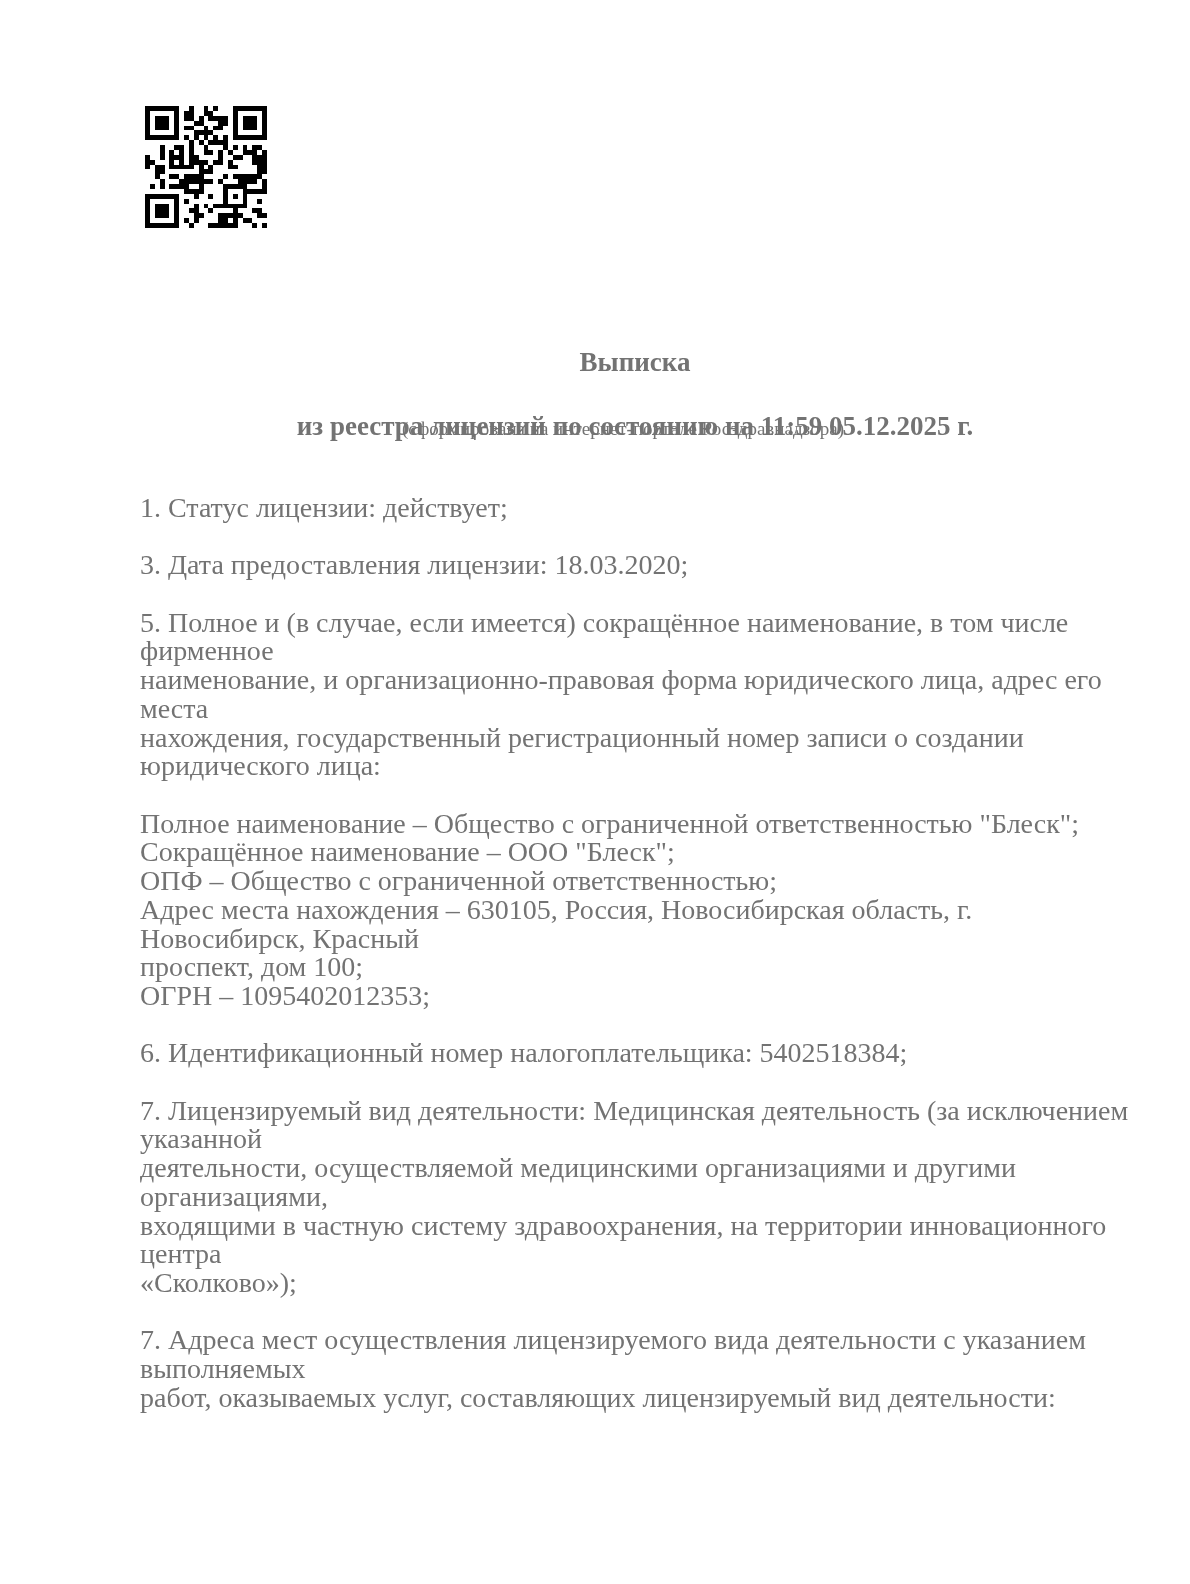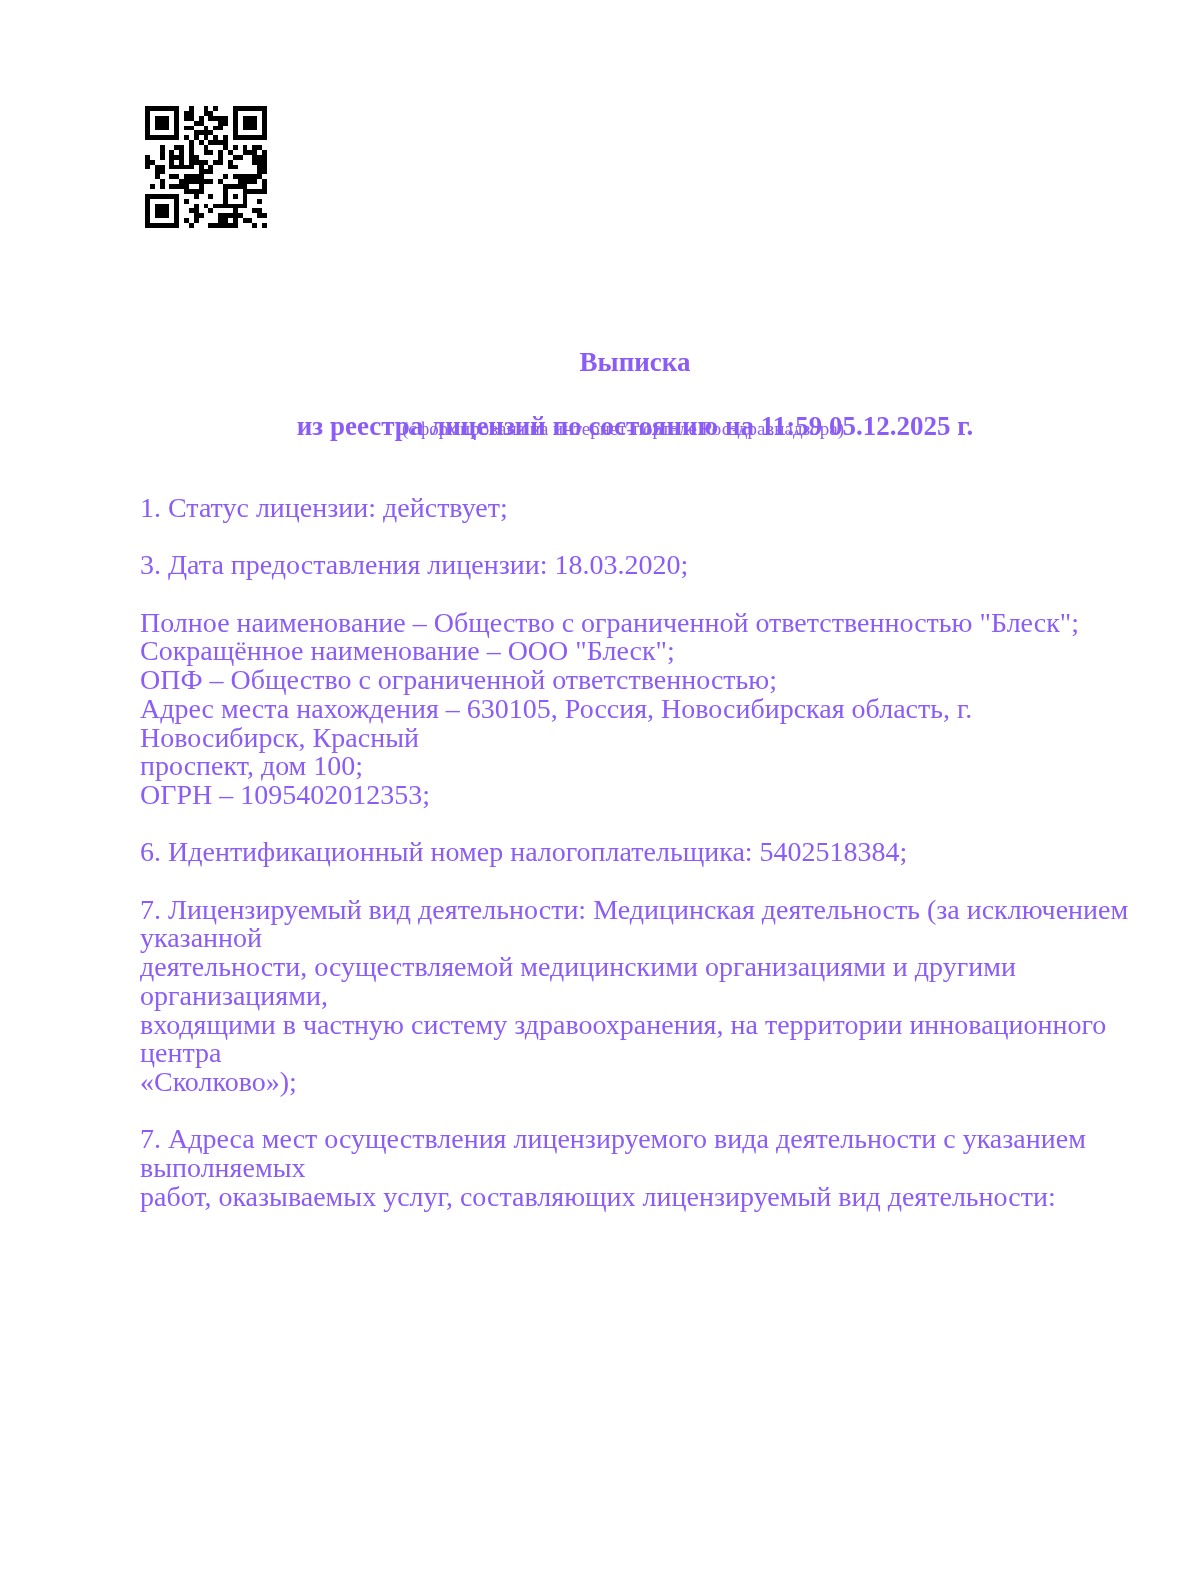--- a/index.html
+++ b/index.html
@@ -1,21 +1,21 @@
 <!DOCTYPE html>
 <html lang="ru"><head>
 <meta charset="utf-8">
 <style>
   html, body { margin: 0; padding: 0; background: #ffffff; }
   .page {
     position: relative;
     width: 1190px;
     height: 1584px;
     background: #ffffff;
-    color: #8b5cf6;
+    color: #737373;
     font-family: "Liberation Serif", serif;
     overflow: hidden;
   }
   .qr {
     position: absolute;
     left: 145px;
     top: 106px;
     width: 122px;
     height: 122px;
   }
@@ -373,20 +373,23 @@
   <div class="title-block">
     <span>Выписка</span><br>
     <span>из реестра лицензий по состоянию на 11:59 05.12.2025 г.</span>
   </div>
 
   <div class="subtitle">(сформирована на интернет-портале Росздравнадзора)</div>
 
   <div class="doc-body">
     <p>1. Статус лицензии: действует;</p>
     <p>3. Дата предоставления лицензии: 18.03.2020;</p>
+    <p>5. Полное и (в случае, если имеется) сокращённое наименование, в том числе фирменное
+наименование, и организационно-правовая форма юридического лица, адрес его места
+нахождения, государственный регистрационный номер записи о создании юридического лица:</p>
     <p>Полное наименование – Общество с ограниченной ответственностью "Блеск";
 Сокращённое наименование – ООО "Блеск";
 ОПФ – Общество с ограниченной ответственностью;
 Адрес места нахождения – 630105, Россия, Новосибирская область, г. Новосибирск, Красный
 проспект, дом 100;
 ОГРН – 1095402012353;</p>
     <p>6. Идентификационный номер налогоплательщика: 5402518384;</p>
     <p>7. Лицензируемый вид деятельности: Медицинская деятельность (за исключением указанной
 деятельности, осуществляемой медицинскими организациями и другими организациями,
 входящими в частную систему здравоохранения, на территории инновационного центра

